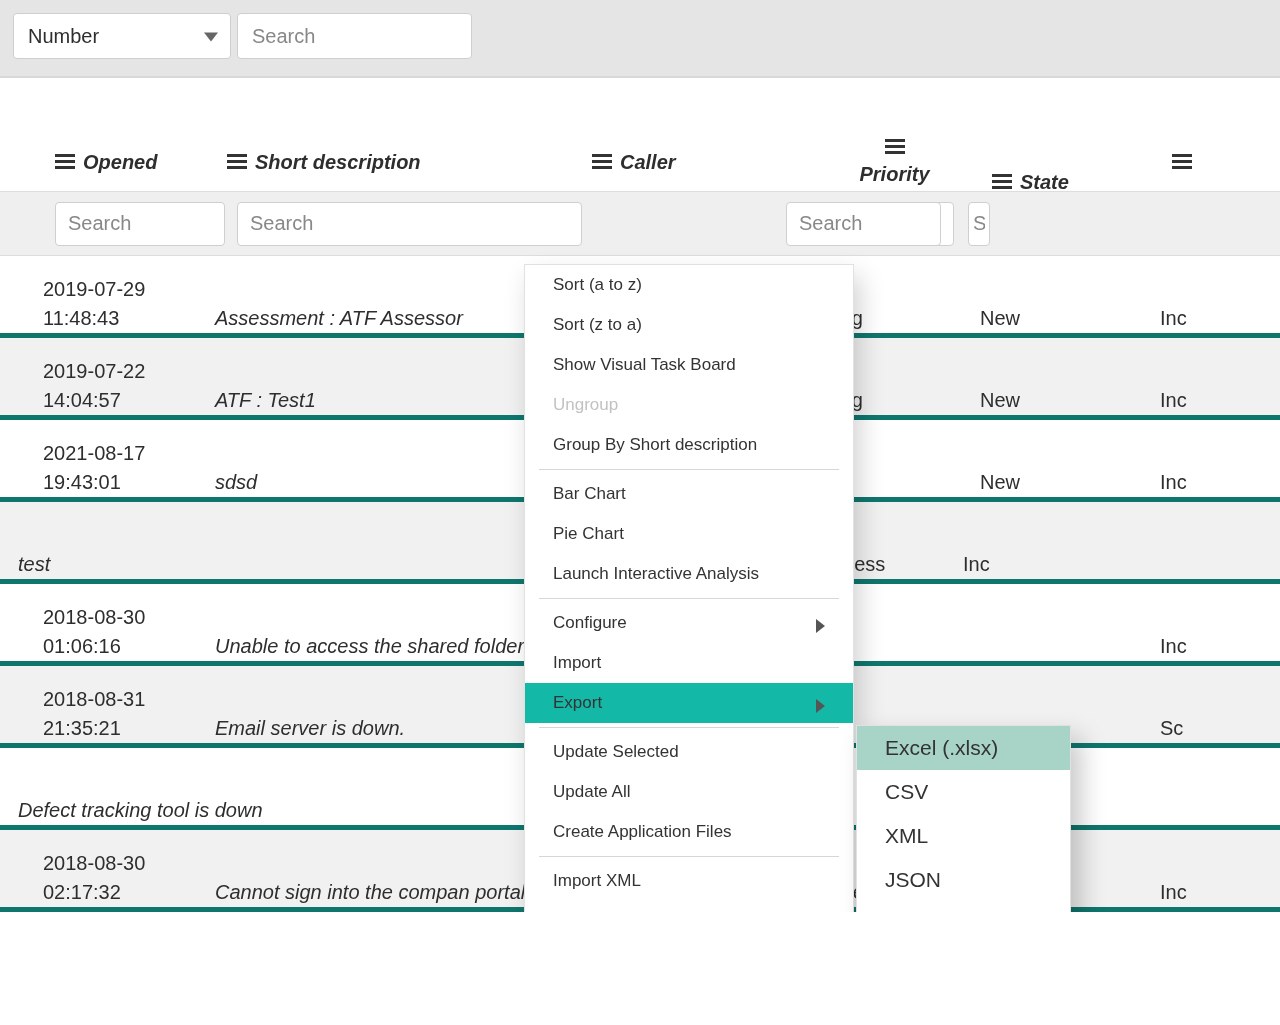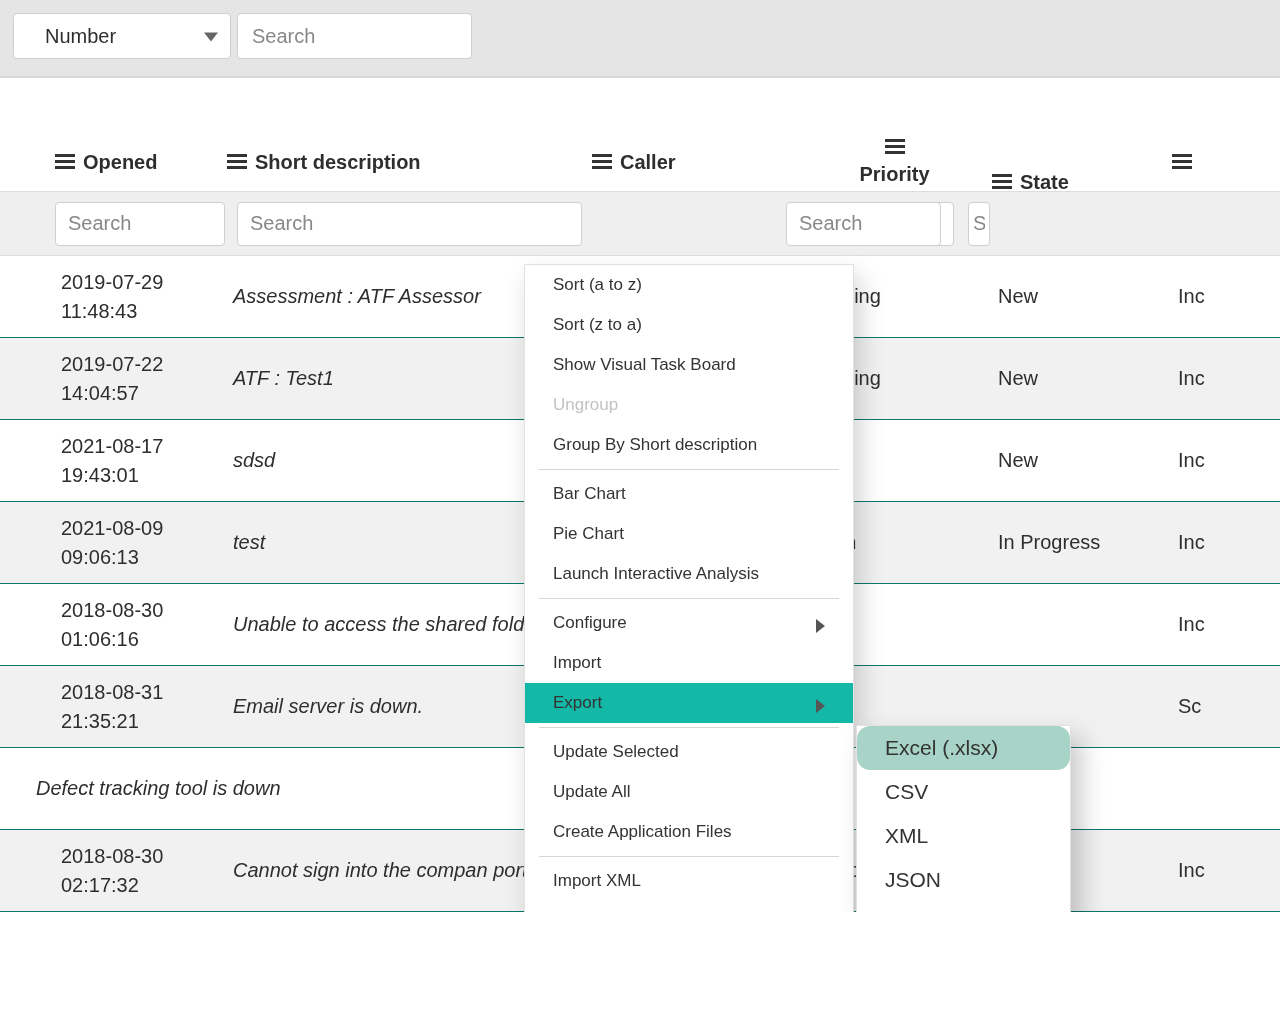--- a/index.html
+++ b/index.html
@@ -20,21 +20,21 @@
 }
 .select-wrap {
   position: relative;
   background: #fff;
   border: 1px solid #cfcfcf;
   border-radius: 4px;
   width: 218px;
   height: 46px;
   display: flex;
   align-items: center;
-  padding: 0 31px;
+  padding: 0 14px;
   cursor: pointer;
 }
 .select-wrap .caret {
   position: absolute;
   right: 12px;
   top: 50%;
   transform: translateY(-40%);
   width: 0; height: 0;
   border-left: 7px solid transparent;
   border-right: 7px solid transparent;
@@ -54,20 +54,21 @@
 
 .table-area {
   position: relative;
   padding-top: 55px;
 }
 .thead-row {
   display: flex;
   padding-left: 30px;
   height: 58px;
   align-items: center;
+  font-style: italic;
 }
 .th {
   display: flex;
   align-items: center;
   gap: 8px;
   font-weight: 600;
   color: #2e2e2e;
 }
 .hamburger {
   width: 20px;
@@ -101,24 +102,24 @@
 }
 .filter-input::placeholder { color: #888; }
 .fi-opened { width: 170px; margin-left: 25px; }
 .fi-desc   { width: 345px; margin-left: 0; }
 .fi-prio   { width: 155px; margin-left: 0; }
 .fi-state  { width: 155px; margin-left: 0; }
 .fi-part   { width: 22px; margin-left:0; padding:0 4px; }
 
 .data-row {
   display: flex;
-  padding-left: 36px;
+  padding-left: 18px;
   min-height: 82px;
-  align-items: center;
-  border-bottom: 1px solid #0f766e;
+  align-items: flex-end;
+  border-bottom: 5px solid #0f766e;
 }
 .data-row:nth-child(even) { background: #f1f1f1; }
 .cell { padding-right: 12px; line-height: 1.45; }
 .cell.opened { width: 197px; padding-left: 25px; }
 .cell.desc   { width: 365px; font-style: italic; }
 .cell.caller { width: 205px; }
 .cell.prio   { width: 195px; }
 .cell.state  { width: 180px; }
 .cell.last   { width: 100px; }
 .caller-link { text-decoration: underline; color: #2e2e2e; }
@@ -162,21 +163,20 @@
   z-index: 30;
 }
 .sub-item {
   padding: 10px 28px;
   font-size: 21px;
   color: #333;
   display: flex;
   align-items: center;
   justify-content: space-between;
   cursor: pointer;
-  border-radius: 13px;
 }
 .sub-item.highlight { background: #a7d4c7; }
 </style>
 </head>
 <body>
 
 <div class="top-bar">
   <div class="select-wrap">
     <span>Number</span>
     <span class="caret"></span>
@@ -276,21 +276,20 @@
       </div>
       <div class="data-row">
         <div class="cell opened">2021-08-17<br>19:43:01</div>
         <div class="cell desc">sdsd</div>
         <div class="cell caller"></div>
         <div class="cell prio">Low</div>
         <div class="cell state">New</div>
         <div class="cell last">Inc</div>
       </div>
       <div class="data-row">
-        <div class="cell opened">2021-08-09<br>09:06:13</div>
         <div class="cell desc">test</div>
         <div class="cell caller"></div>
         <div class="cell prio">- High</div>
         <div class="cell state">In Progress</div>
         <div class="cell last">Inc</div>
       </div>
       <div class="data-row">
         <div class="cell opened">2018-08-30<br>01:06:16</div>
         <div class="cell desc">Unable to access the shared folder.</div>
         <div class="cell caller"></div>

